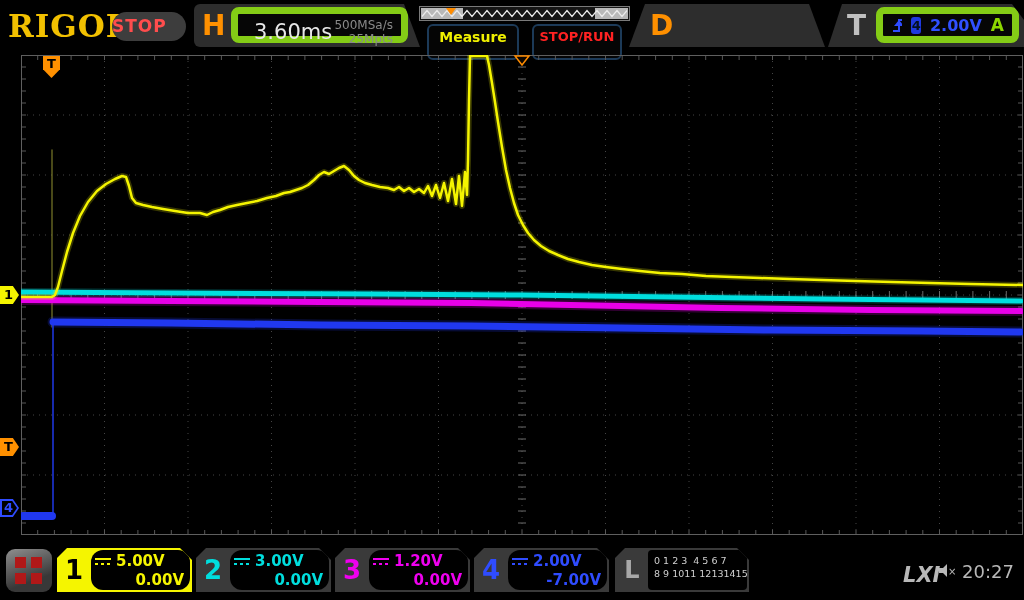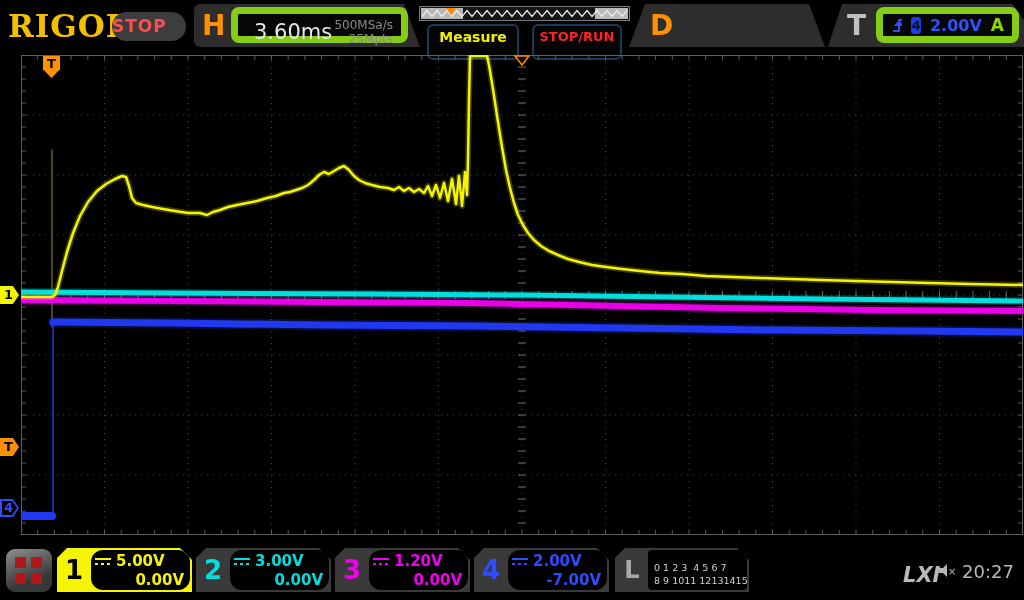--- a/index.html
+++ b/index.html
@@ -74,21 +74,21 @@
   .ch-offset{text-align:right;font-size:15px;font-weight:bold;margin-top:1px;padding-right:2px;}
   .dc-icon{display:inline-block;position:relative;width:16px;height:9px;margin-right:5px;}
   .dc-icon .l1{position:absolute;left:0;right:0;top:1px;height:2px;background:currentColor;}
   .dc-icon .l2{position:absolute;left:0;right:0;top:6px;height:2px;
                background:repeating-linear-gradient(90deg,currentColor 0 3px,transparent 3px 6px);}
   #la-block{position:absolute;left:615px;top:548px;width:134px;height:44px;background:#3a3a3a;
             clip-path:polygon(10px 0,calc(100% - 12px) 0,100% 12px,100% 100%,0 100%,0 10px);}
   #la-num{position:absolute;left:0;top:0;width:34px;text-align:center;font-size:24px;font-weight:bold;
           line-height:44px;color:#a8a8a8;}
   #la-box{position:absolute;left:33px;top:2px;right:2px;bottom:2px;background:#000;border-radius:4px;
-          padding:11px 0 0 6px;box-sizing:border-box;}
+          padding:4px 0 0 6px;box-sizing:border-box;}
   .la-row{font-size:9.5px;line-height:13px;color:#d0d0d0;white-space:pre;}
   #lxi{left:903px;top:563px;font-size:21px;font-weight:bold;font-style:italic;color:#b8b8b8;text-align:center;}
   #clock{left:962px;top:561px;font-size:18px;color:#b8b8b8;}
   #spk{left:938px;top:564px;}
 </style>
 </head>
 <body>
 
 <div id="screen">
 

